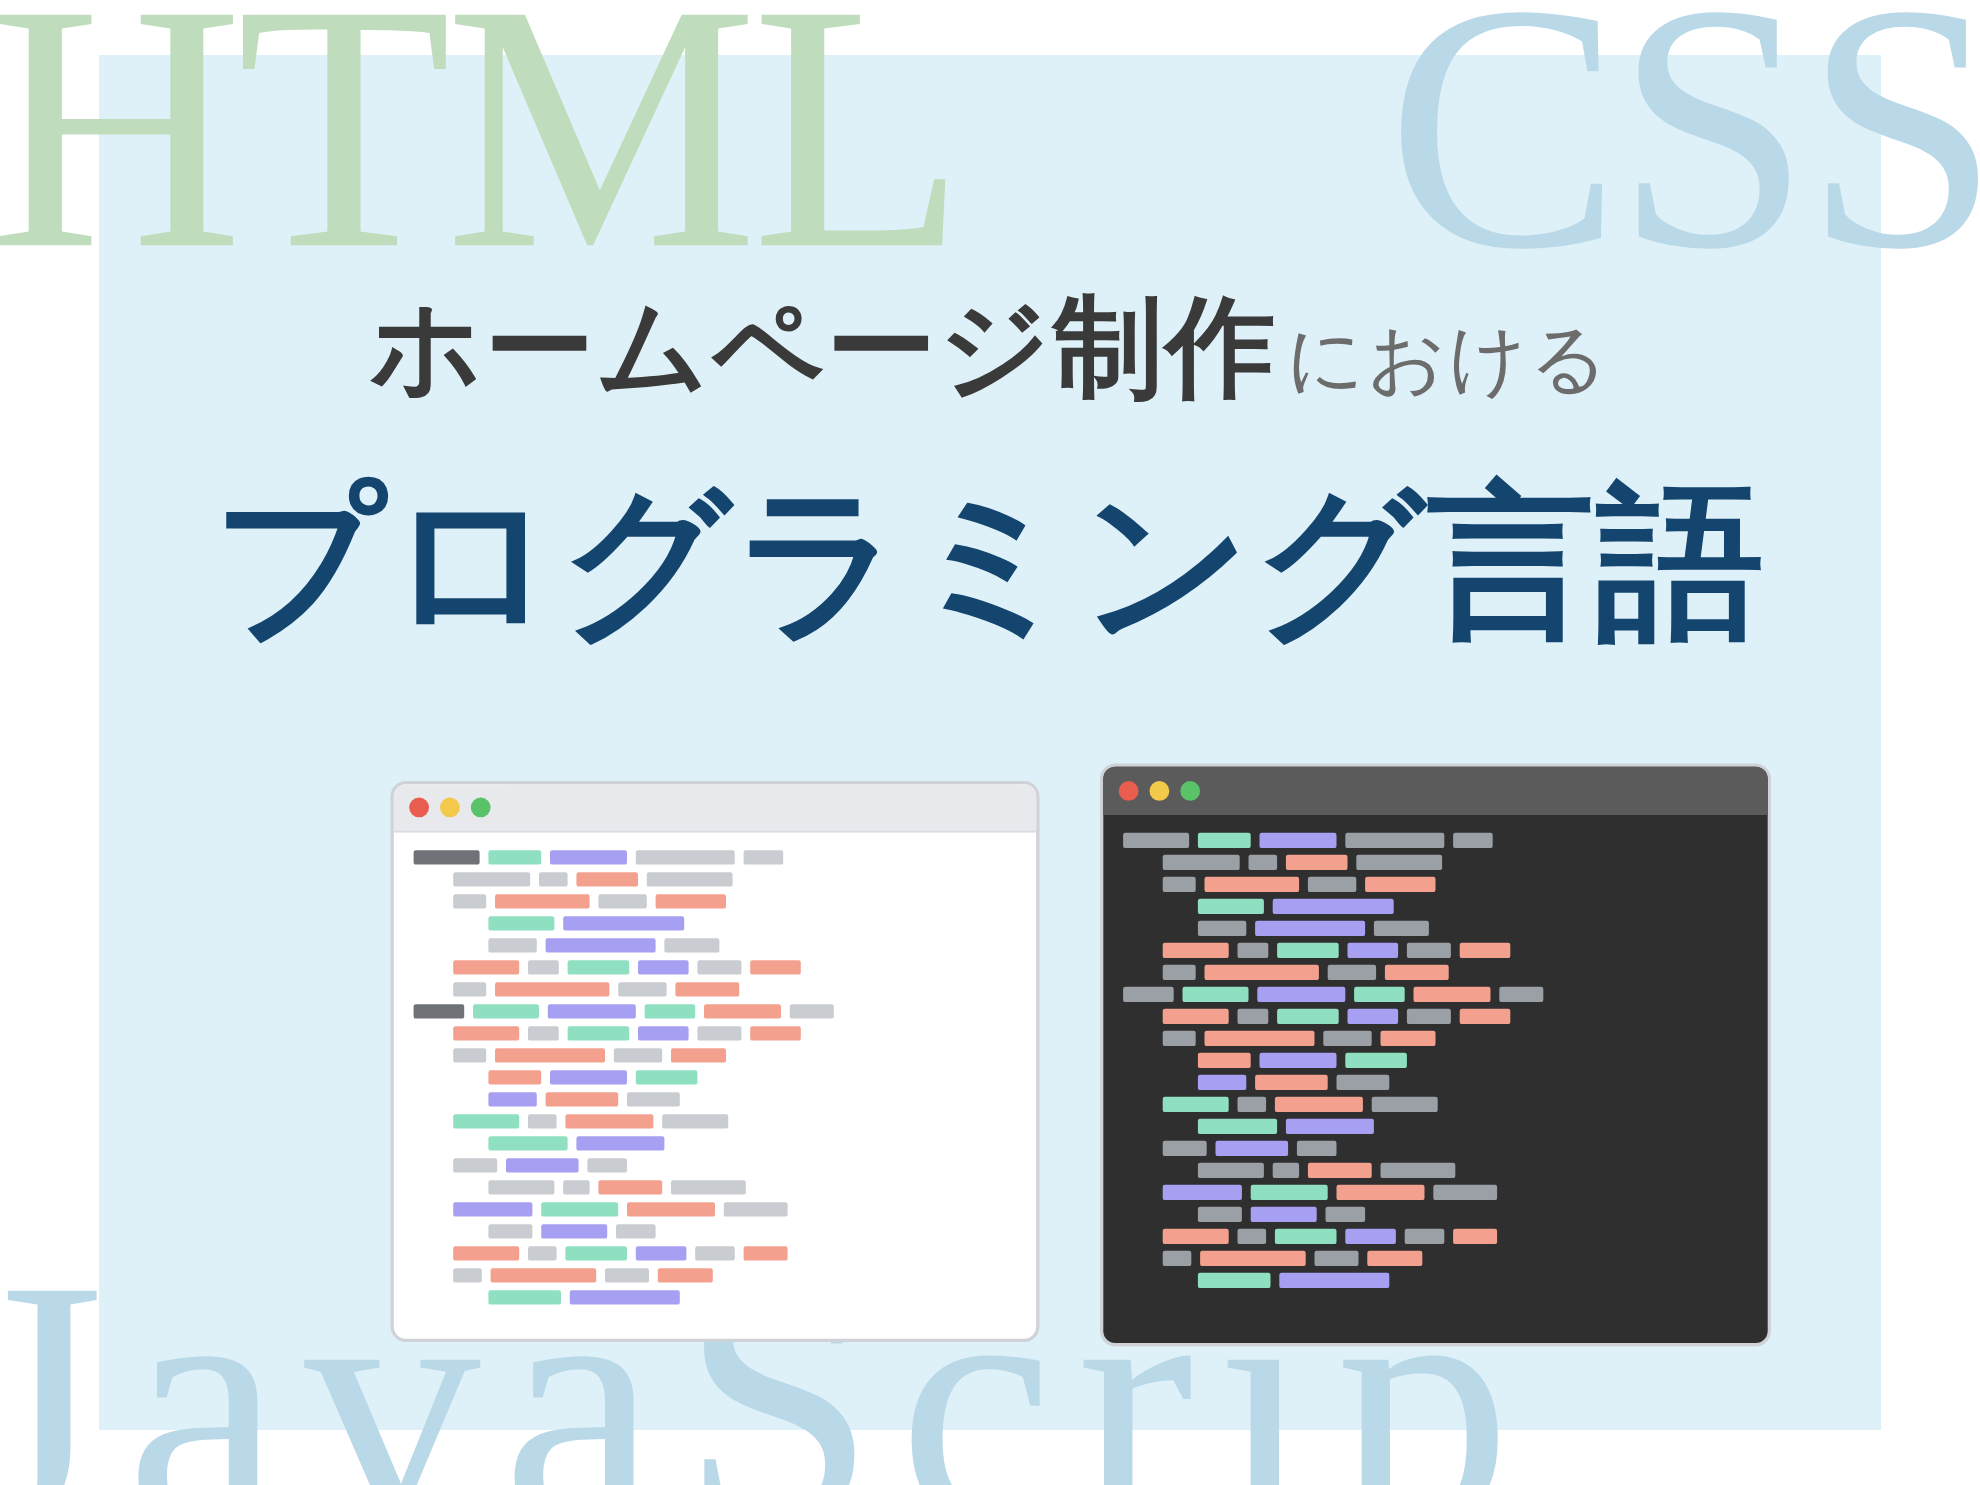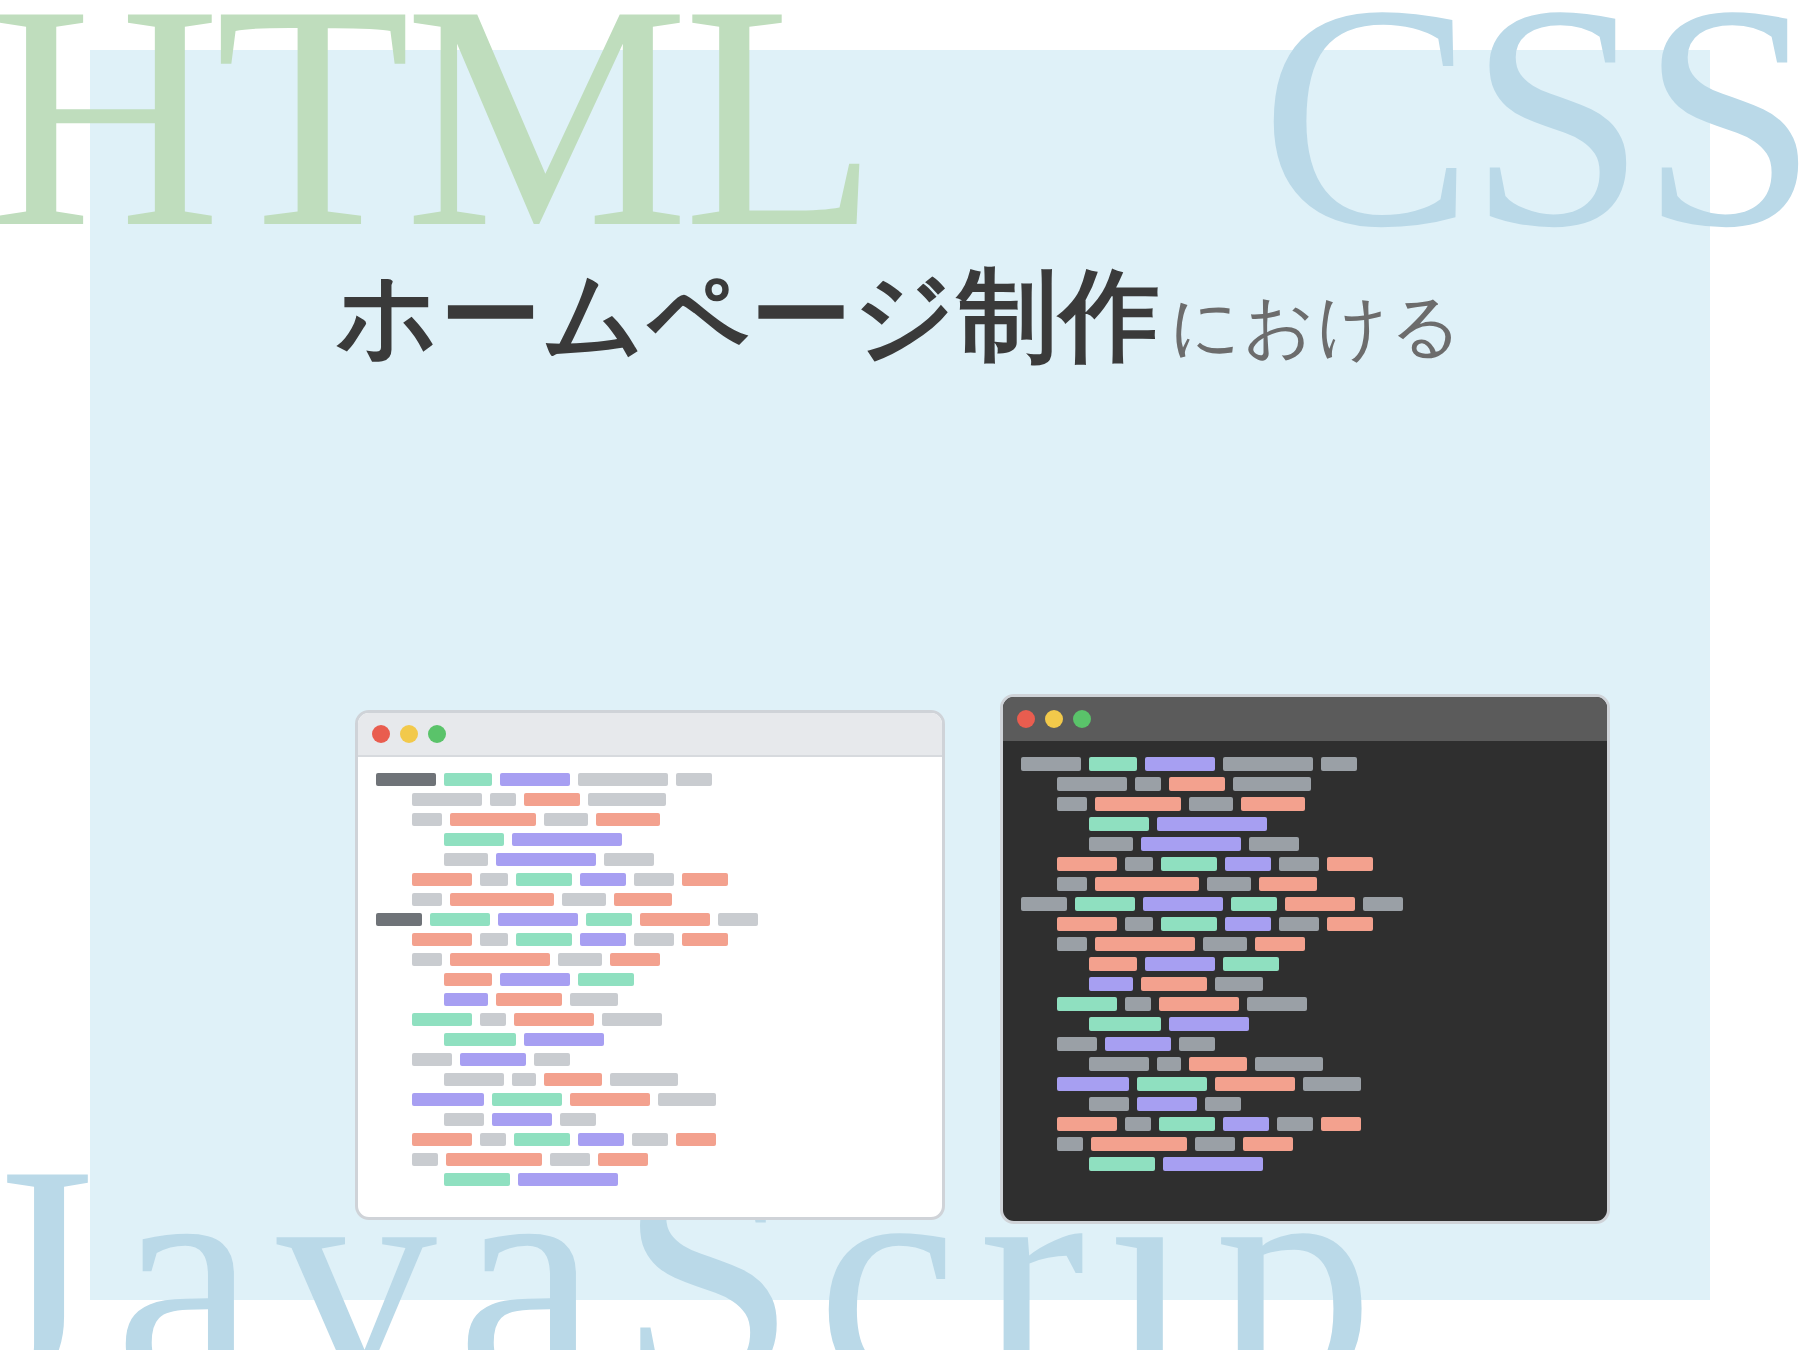--- a/index.html
+++ b/index.html
@@ -133,20 +133,21 @@
   <div class="bg-panel"></div>
 
   <div class="bg-word bg-html">HTML</div>
   <div class="bg-word bg-css">CSS</div>
   <div class="bg-word bg-js">JavaScrip</div>
 
   <div class="title-block">
     <div class="title-line1">
       <span>ホームページ制作</span><span class="small">における</span>
     </div>
+    <div class="title-line2">プログラミング言語</div>
   </div>
 
   <div class="window light">
     <div class="titlebar">
       <div class="dot red"></div>
       <div class="dot yellow"></div>
       <div class="dot green"></div>
     </div>
     <div class="code-body" id="code-light">
         <div class="code-line">

